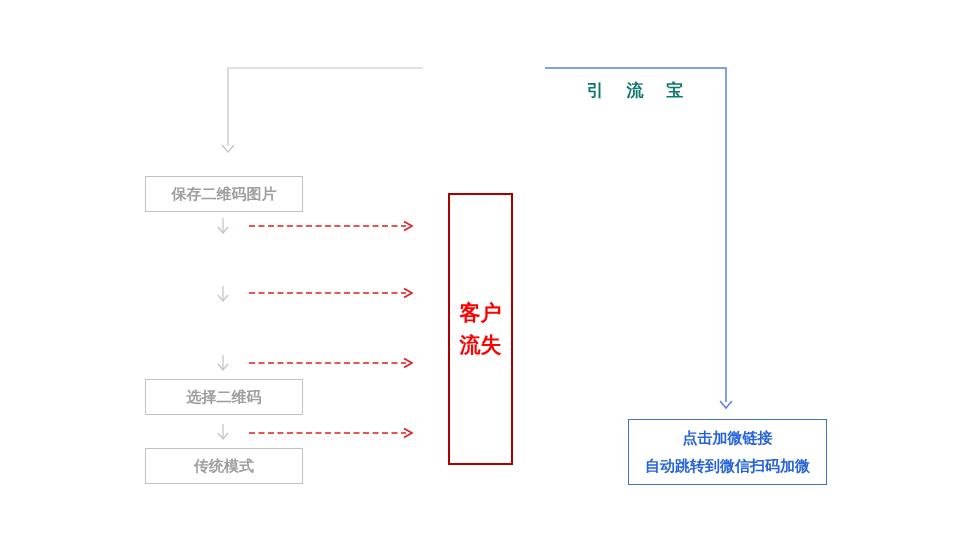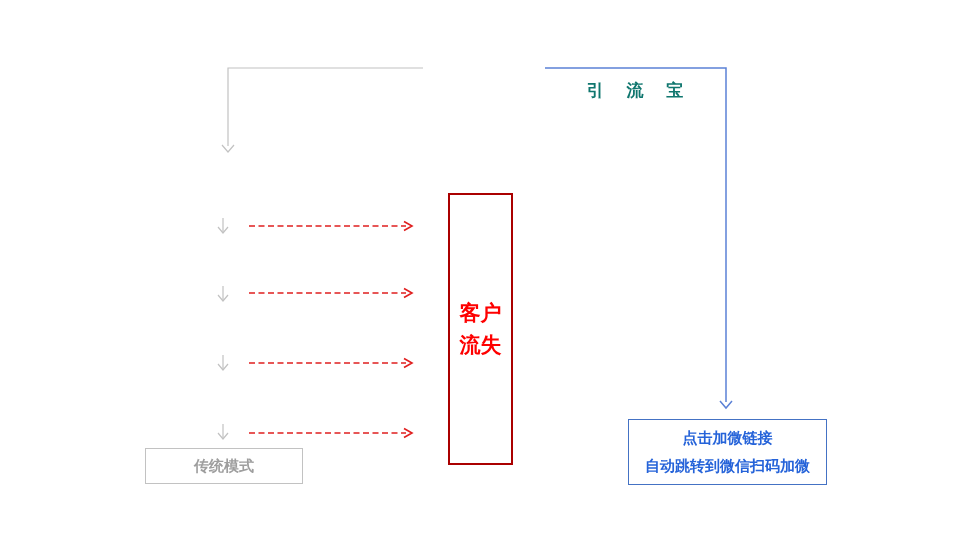--- a/index.html
+++ b/index.html
@@ -54,20 +54,26 @@
     </g>
     <g fill="none" stroke="#5b81d6" stroke-width="1.5">
       <path d="M 545 68 L 726 68 L 726 402"></path>
       <path d="M 720 401 L 726 408 L 732 401"></path>
     </g>
   </svg>
 
 
   <div id="label-yinliubao" class="abs">引 流 宝</div>
 
+  <div class="abs step-box" style="top:176px">
+    <span>保存二维码图片</span>
+  </div>
+  <div class="abs step-box" style="top:379px">
+    <span>选择二维码</span>
+  </div>
   <div class="abs step-box" style="top:448px">
     <span>传统模式</span>
   </div>
 
   <svg class="abs down-arrow" style="top:217px" viewBox="0 0 16 18" fill="none" stroke="#c2c2c2" stroke-width="1.2">
     <line x1="8" y1="1" x2="8" y2="15"></line>
       <path d="M 3 10 L 8 16 L 13 10"></path>
   </svg>
   <svg class="abs down-arrow" style="top:285px" viewBox="0 0 16 18" fill="none" stroke="#c2c2c2" stroke-width="1.2">
     <line x1="8" y1="1" x2="8" y2="15"></line>

